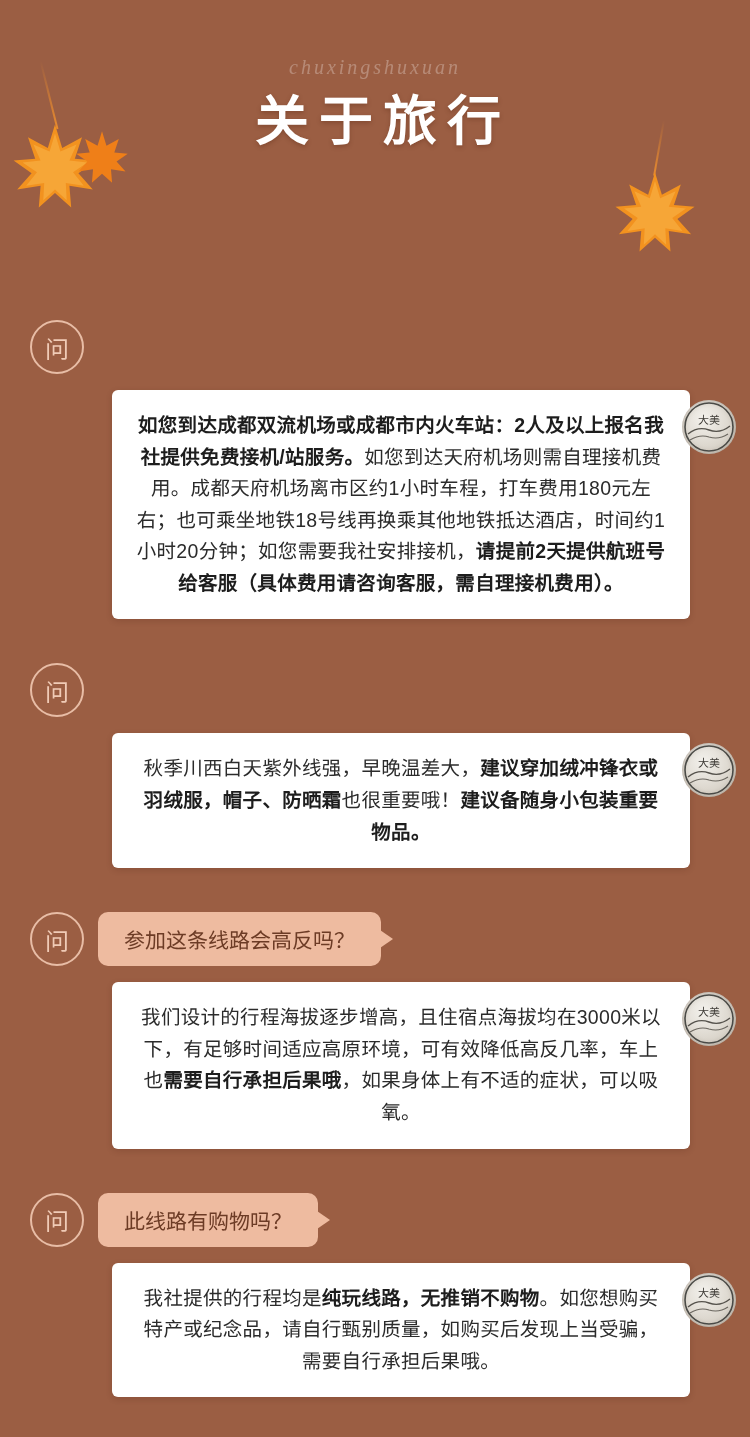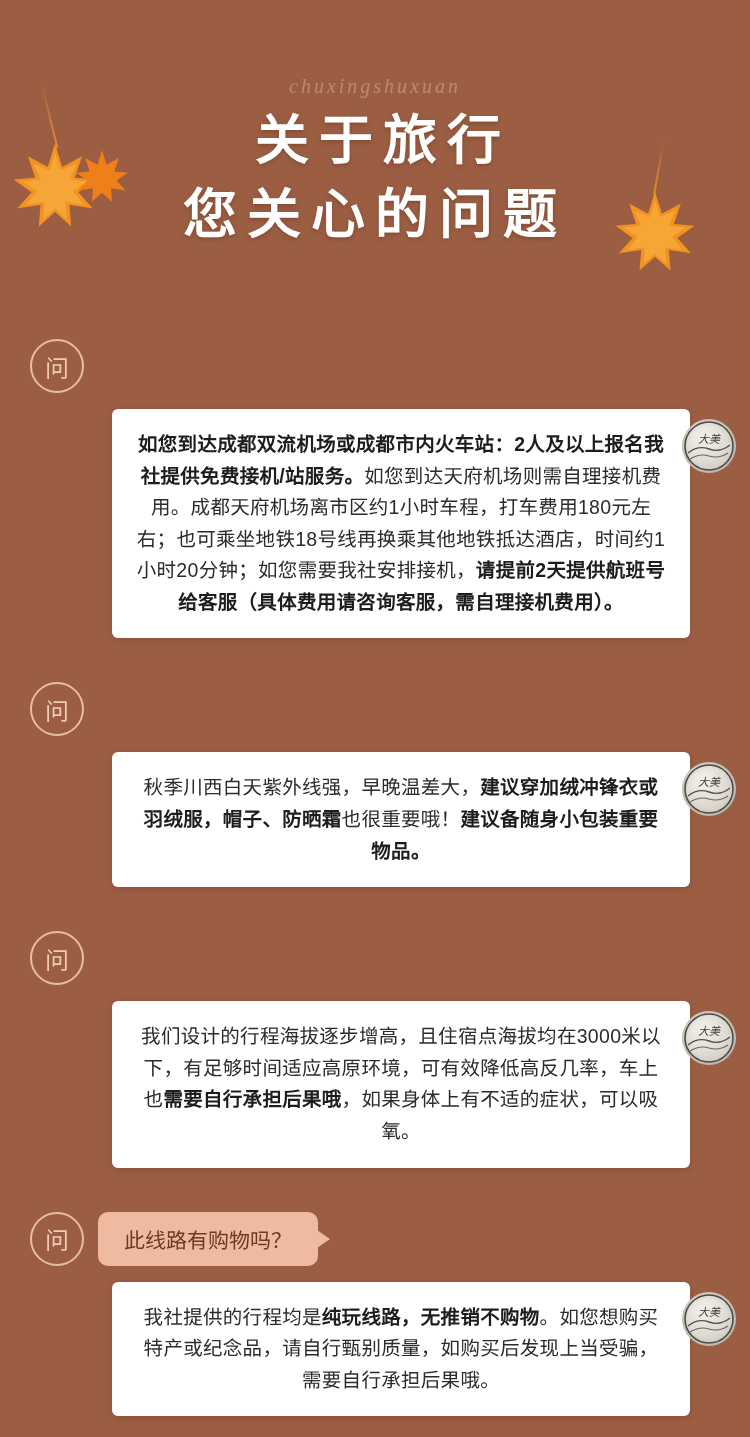--- a/index.html
+++ b/index.html
@@ -13,21 +13,20 @@
     font-family: "Liberation Sans", "DejaVu Sans", sans-serif;
     overflow: hidden;
     position: relative;
   }
 
   
   .header {
     position: relative;
     height: 300px;
     width: 740px;
-    margin-top: 19px;
   }
   .title-block {
     position: absolute;
     top: 88px;
     left: 0;
     width: 750px;
     text-align: center;
     z-index: 5;
   }
   .title-line1 {
@@ -157,21 +156,20 @@
   .seal {
     position: absolute;
     right: -46px;
     top: 10px;
     width: 54px;
     height: 54px;
     border-radius: 50%;
     background: radial-gradient(circle at 40% 35%, #f3f1ec 0%, #ddd8cf 55%, #c9c2b6 100%);
     box-shadow: inset 0 0 6px rgba(60,40,25,.35);
     overflow: hidden;
-    font-style: italic;
   }
   .seal svg { display: block; }
 
   
   .faq-item.first .a-wrap { margin-left: 112px; }
 </style>
 </head>
 <body>
 
 <div class="header">
@@ -196,21 +194,20 @@
     <svg width="86" height="88" viewBox="0 0 100 100">
       <path d="M50 4 L58 30 L80 18 L72 42 L96 44 L76 58 L92 76 L66 72 L68 96 L50 80 L32 96 L34 72 L8 76 L24 58 L4 44 L28 42 L20 18 L42 30 Z" fill="#f2921f"></path>
       <path d="M50 14 L56 34 L74 26 L66 44 L86 46 L70 57 L82 72 L62 69 L63 88 L50 76 L37 88 L38 69 L18 72 L30 57 L14 46 L34 44 L26 26 L44 34 Z" fill="#f7a93c" opacity=".85"></path>
     </svg>
   </div>
 
   <div class="title-pinyin">chuxingshuxuan</div>
 
   <div class="title-block">
     <div class="title-line1">关于旅行</div>
-    <div class="title-line2">您关心的问题</div>
   </div>
 </div>
 
 <div class="faq-list" id="faq-list">
     <div class="faq-item first">
       <div class="q-row">
         <div class="q-badge">问</div>
       </div>
       <div class="a-wrap">
         <div class="a-card"><b>如您到达成都双流机场或成都市内火车站：2人及以上报名我社提供免费接机/站服务。</b><span>如您到达天府机场则需自理接机费用。成都天府机场离市区约1小时车程，打车费用180元左右；也可乘坐地铁18号线再换乘其他地铁抵达酒店，时间约1小时20分钟；如您需要我社安排接机，</span><b>请提前2天提供航班号给客服（具体费用请咨询客服，需自理接机费用）。</b></div>
@@ -238,20 +235,21 @@
             <path d="M6 34 q10 -8 21 -4 q11 4 21 -4" fill="none" stroke="#55524c" stroke-width="1.4"></path>
             <path d="M8 40 q10 -6 19 -3 q10 3 19 -3" fill="none" stroke="#6a665f" stroke-width="1.1"></path>
             <text x="27" y="24" font-size="11" text-anchor="middle" fill="#3f3c37" font-family="Liberation Serif, serif">大美</text>
           </svg>
         </div>
       </div>
     </div>
     <div class="faq-item">
       <div class="q-row">
         <div class="q-badge">问</div>
+        <div class="q-bubble">参加这条线路会高反吗？</div>
       </div>
       <div class="a-wrap">
         <div class="a-card"><span>我们设计的行程海拔逐步增高，且住宿点海拔均在3000米以下，有足够时间适应高原环境，可有效降低高反几率，车上也</span><b>需要自行承担后果哦</b><span>，如果身体上有不适的症状，可以吸氧。</span></div>
         <div class="pointer"></div>
         <div class="seal">
           <svg width="54" height="54" viewBox="0 0 54 54">
             <circle cx="27" cy="27" r="24" fill="none" stroke="#4a4a46" stroke-width="1.6"></circle>
             <path d="M6 34 q10 -8 21 -4 q11 4 21 -4" fill="none" stroke="#55524c" stroke-width="1.4"></path>
             <path d="M8 40 q10 -6 19 -3 q10 3 19 -3" fill="none" stroke="#6a665f" stroke-width="1.1"></path>
             <text x="27" y="24" font-size="11" text-anchor="middle" fill="#3f3c37" font-family="Liberation Serif, serif">大美</text>

